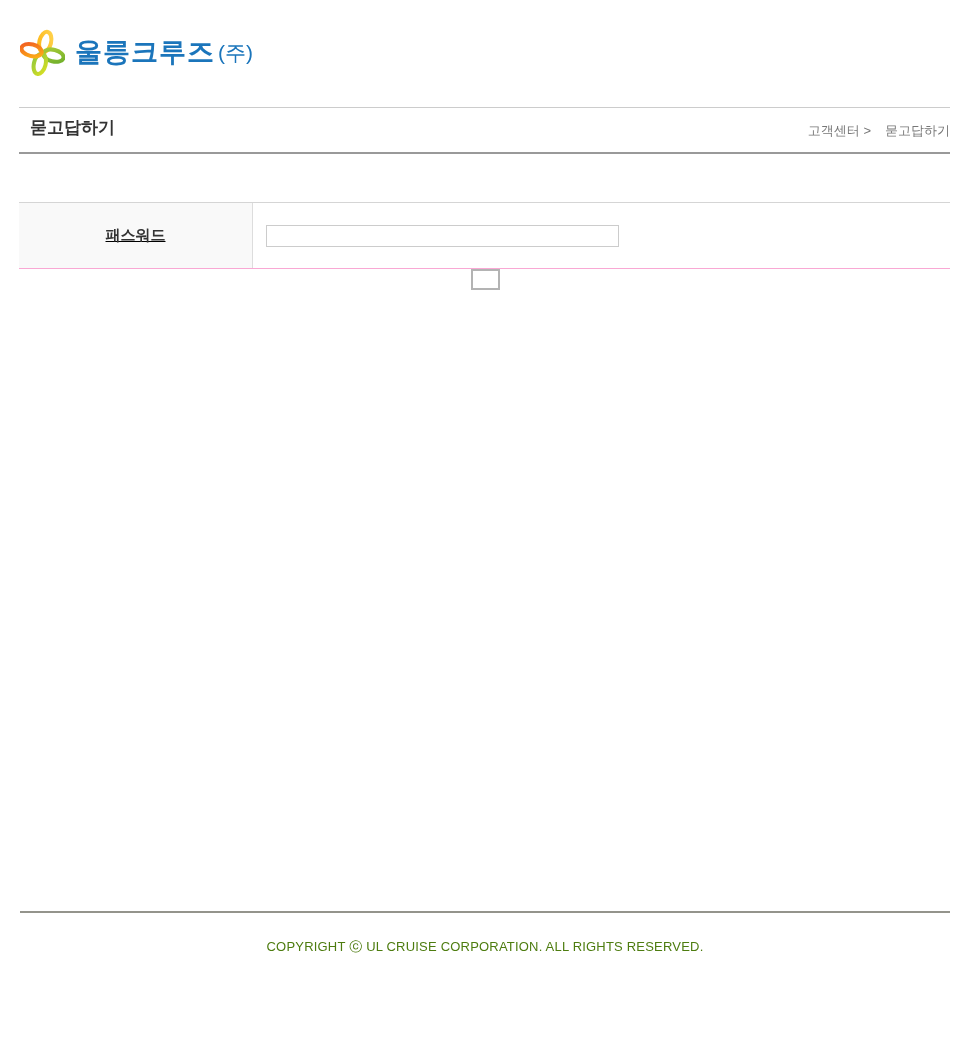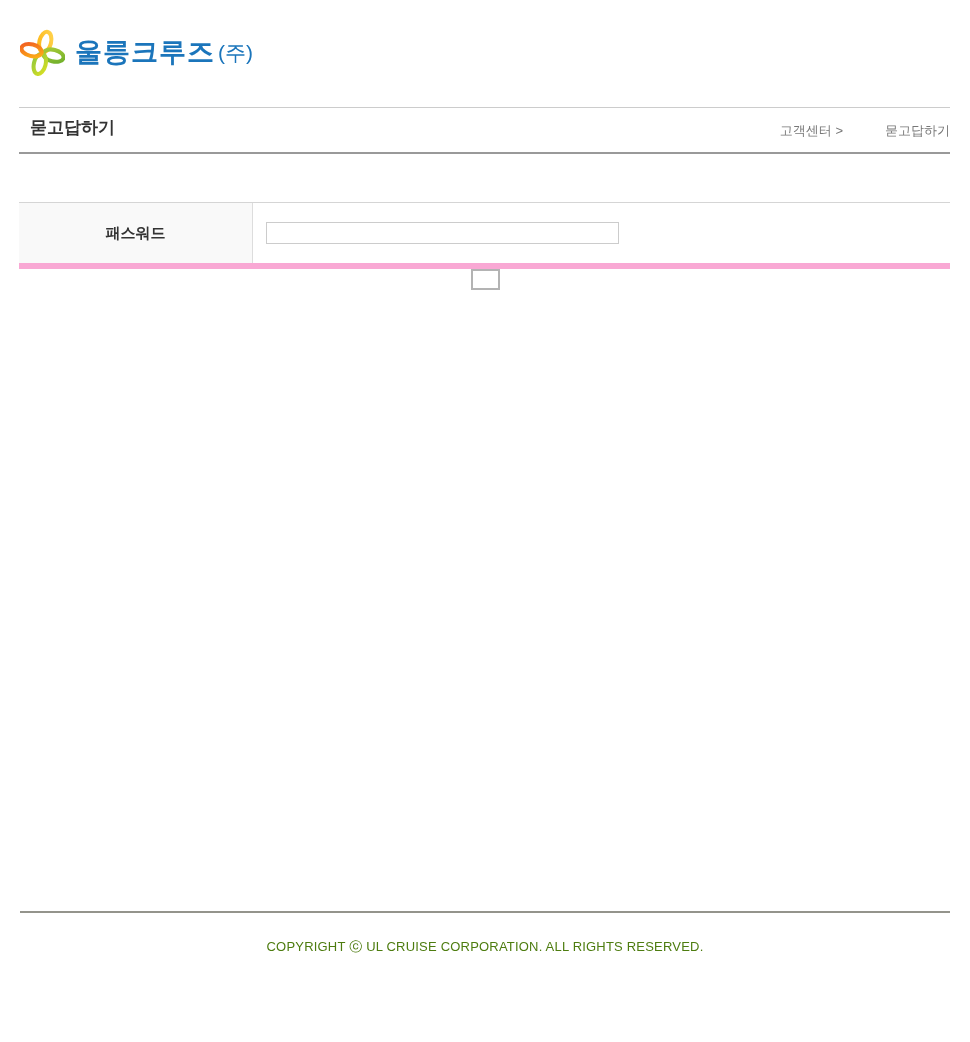--- a/index.html
+++ b/index.html
@@ -14,28 +14,29 @@
   
   .logo { position: absolute; left: 20px; top: 27px; height: 50px; display: flex; align-items: center; cursor: pointer; }
   .logo-icon { width: 45px; height: 48px; display: block; }
   .logo-text { font-size: 27px; font-weight: 700; letter-spacing: 1px; margin-left: 10px; }
   .logo-suffix { font-size: 21px; font-weight: 400; margin-left: 3px; position: relative; top: 1px; }
 
   
   .titlebar-topline { position: absolute; left: 19px; top: 107px; width: 931px; height: 1px; background: #cccccc; }
   .page-title { position: absolute; left: 30px; top: 116px; font-size: 17px; font-weight: 600; color: #333333; }
   .breadcrumb { position: absolute; right: 20px; top: 122px; font-size: 13px; color: #777777; display: flex; }
-  .breadcrumb .crumb { margin-left: 42px; cursor: pointer; }
+  .breadcrumb .crumb { margin-left: 14px; cursor: pointer; }
   .titlebar-bottomline { position: absolute; left: 19px; top: 152px; width: 931px; height: 2px; background: #999999; }
 
   
   .pw-table {
     position: absolute; left: 19px; top: 202px; width: 931px; height: 67px;
-    border-top: 1px solid #d5d5d5; border-bottom: 6px solid #f9a8d4;
+    border-top: 1px solid #d5d5d5; border-bottom: 1px solid #f9a8d4;
     display: flex;
+    text-decoration: underline;
   }
   .pw-label-cell {
     width: 234px; background: #f9f9f9; border-right: 1px solid #dddddd;
     display: flex; align-items: center; justify-content: center;
     font-size: 15px; font-weight: 700; color: #333333;
   }
   .pw-input-cell { flex: 1; display: flex; align-items: center; padding-left: 13px; }
   .pw-input {
     width: 353px; height: 22px; border: 1px solid #cccccc; background: #ffffff;
     font-size: 13px; padding: 0 4px; outline: none;

